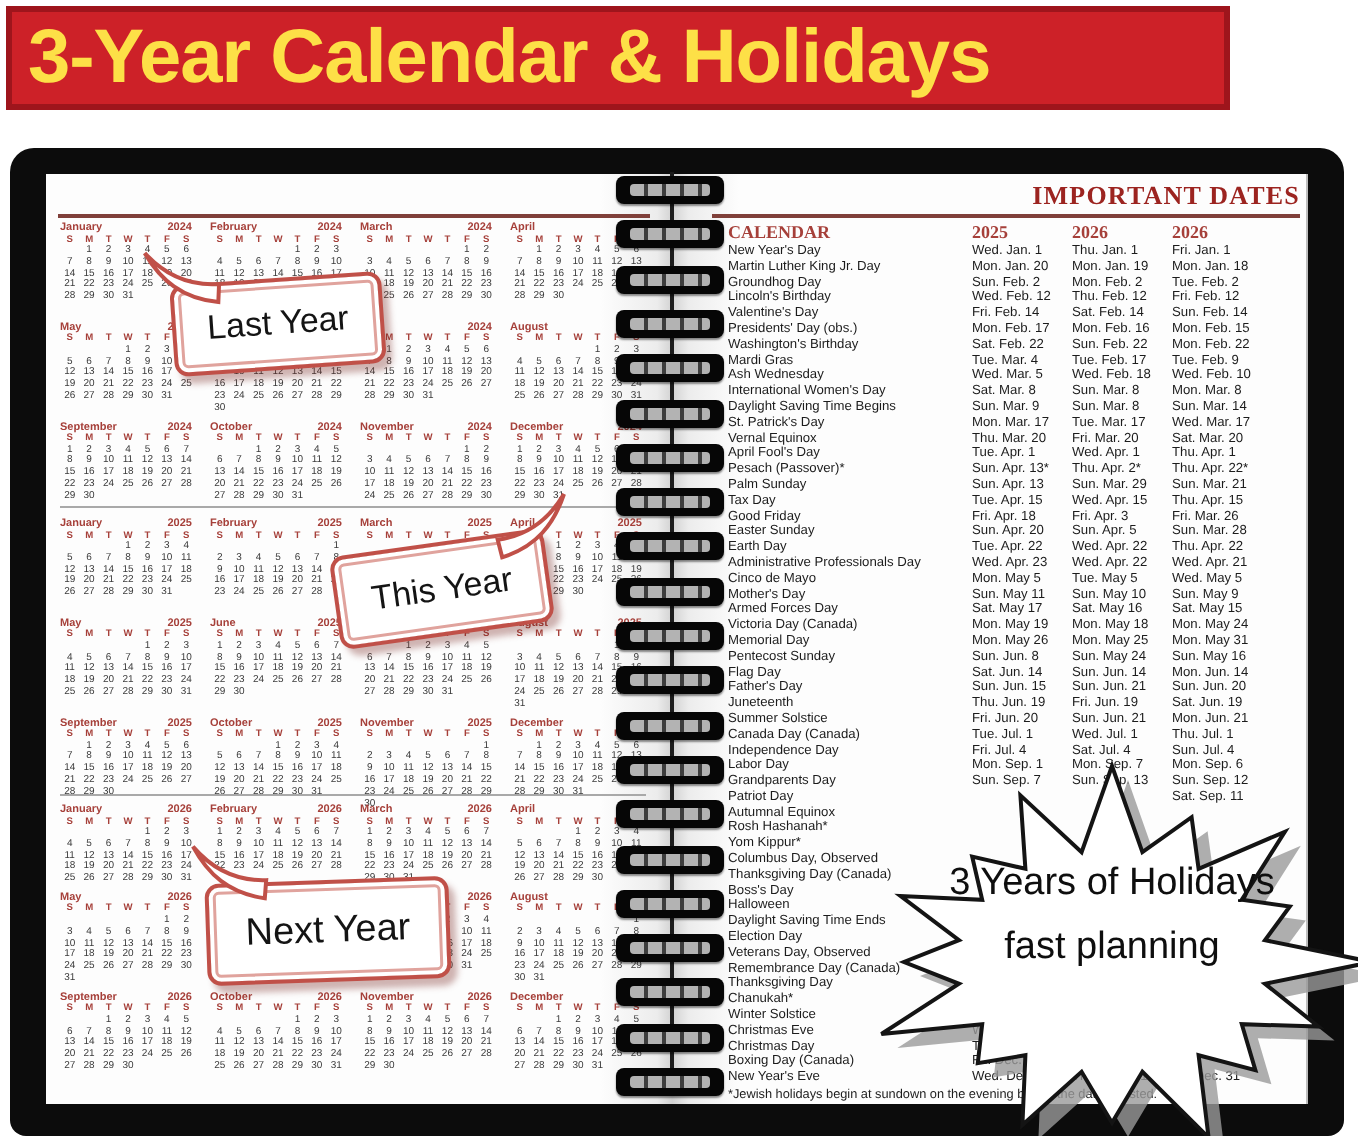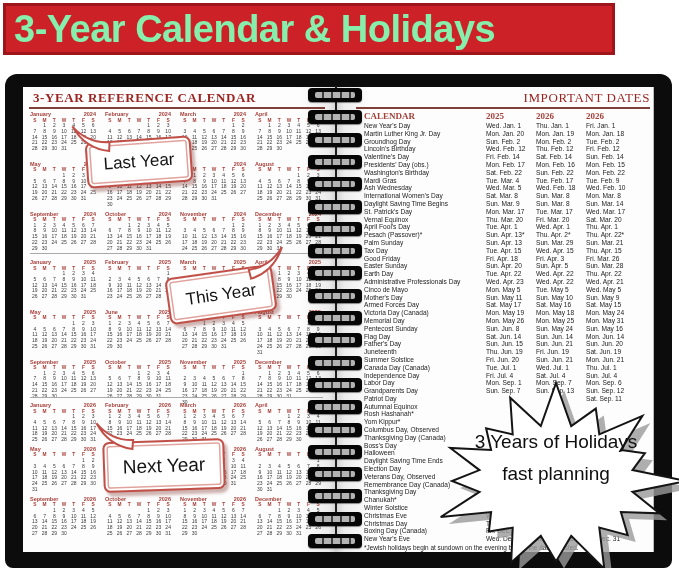--- a/index.html
+++ b/index.html
@@ -3,21 +3,21 @@
 <meta charset="utf-8">
 <style>
   html,body{margin:0;padding:0;background:#fff;}
   #stage{position:relative;width:679px;height:568px;background:#fff;overflow:hidden;
          font-family:"Liberation Sans",sans-serif;}
 
   
   .banner{position:absolute;left:3px;top:3px;width:612px;height:52px;box-sizing:border-box;
           background:var(--banner-bg,#cd2128);border:3px solid var(--banner-border,#9e151c);
           display:flex;align-items:center;padding-left:8px;z-index:8;}
-  .banner-title{color:#86efac;font-weight:bold;font-size:38px;letter-spacing:-0.5px;
+  .banner-title{color:#fde047;font-weight:bold;font-size:38px;letter-spacing:-0.5px;
                 font-family:"Liberation Sans",sans-serif;white-space:nowrap;}
 
   
   .book{position:absolute;left:5px;top:74px;width:667px;height:494px;background:#0c0c0c;
         border-radius:12px 12px 8px 8px;z-index:0;}
   .pages{position:absolute;left:23px;top:87px;width:630px;height:465px;z-index:1;
          background:linear-gradient(90deg,#fdfdfd 0 44%,#ececec 48.5%,#d2d2d2 49.7%,#ececec 51%,#fdfdfd 55%);
          border-right:1px solid #bdbdbd;}
 
   
@@ -39,21 +39,21 @@
   #sep0{top:253px;} #sep1{top:397px;}
   .mini-cal{font-size:5px;}
   .mc-head{display:flex;justify-content:space-between;color:var(--cal-red,#a6403a);
            font-weight:bold;font-size:5.5px;line-height:6.5px;padding-right:2px;}
   .mc-days,.mc-grid{display:grid;grid-template-columns:repeat(7,1fr);text-align:center;}
   .mc-days{color:var(--cal-red,#a6403a);font-weight:bold;font-size:4.8px;line-height:5.5px;}
   .mc-grid{grid-auto-rows:5.8px;font-size:5px;line-height:5.8px;color:#3a3a3a;}
 
   
   .rp-title{position:absolute;left:360px;top:90px;width:290px;text-align:right;z-index:2;
-            color:var(--maroon,#9c2420);font-family:"Liberation Serif",serif;font-weight:normal;
+            color:var(--maroon,#9c2420);font-family:"Liberation Serif",serif;font-weight:bold;
             font-size:13px;letter-spacing:.6px;}
   .rp-rule{position:absolute;left:356px;top:107px;width:294px;height:2px;background:#80403a;z-index:2;}
   .holiday-table{position:absolute;left:364px;top:111px;width:288px;z-index:2;}
   .h-header,.h-row{display:grid;grid-template-columns:122px 50px 50px 1fr;white-space:nowrap;}
   .h-header{font-family:"Liberation Serif",serif;font-weight:bold;font-size:9px;line-height:11px;
             color:var(--cal-red,#a6302b);}
   .h-row{font-size:6.6px;line-height:7.8px;color:#1c1c1c;}
   .h-footnote{font-size:6.4px;line-height:9px;color:#1c1c1c;white-space:nowrap;}
 
   
@@ -80,21 +80,20 @@
 
 <div id="stage">
 
   <div class="banner">
     <span class="banner-title">3-Year Calendar &amp; Holidays</span>
   </div>
 
   <div class="book"></div>
   <div class="pages"></div>
 
-  <div class="lp-title">3-YEAR REFERENCE CALENDAR</div>
   <div class="lp-rule"></div>
   <div class="year-block" id="yb0">
       <div class="mini-cal">
         <div class="mc-head">
           <span>January</span>
           <span>2024</span>
         </div>
         <div class="mc-days">
           <span>S</span>
           <span>M</span>

